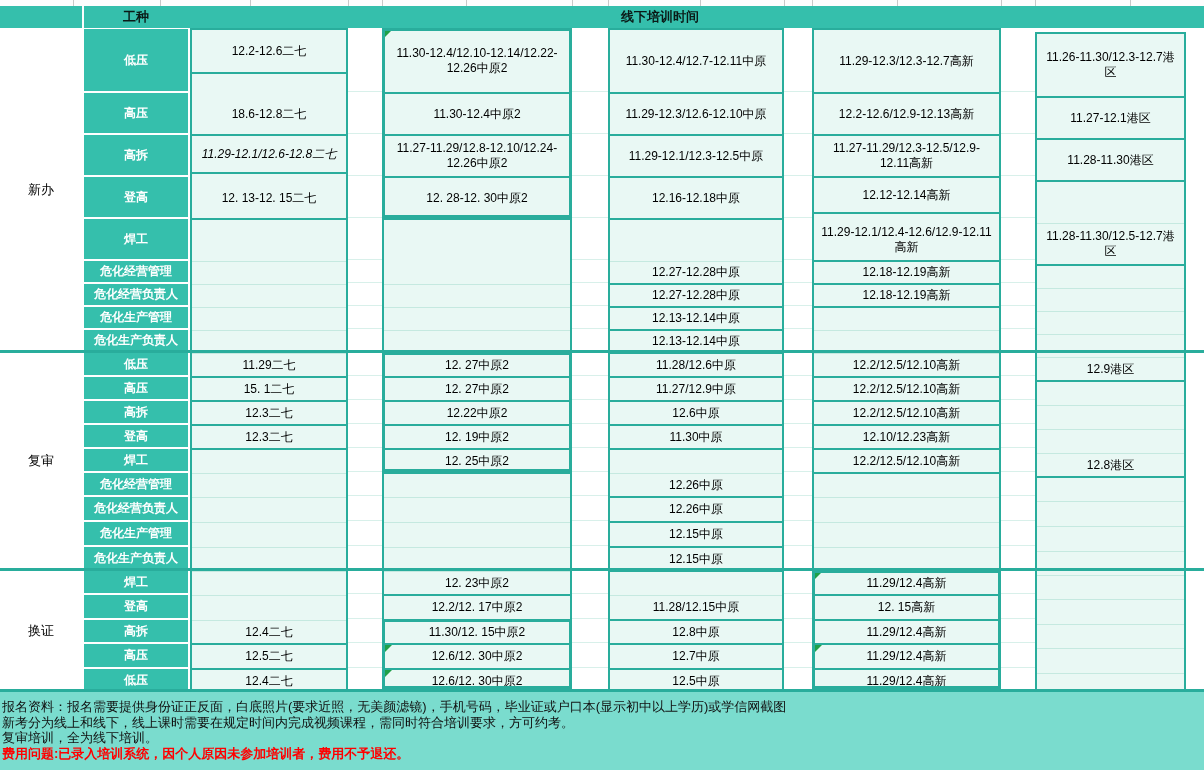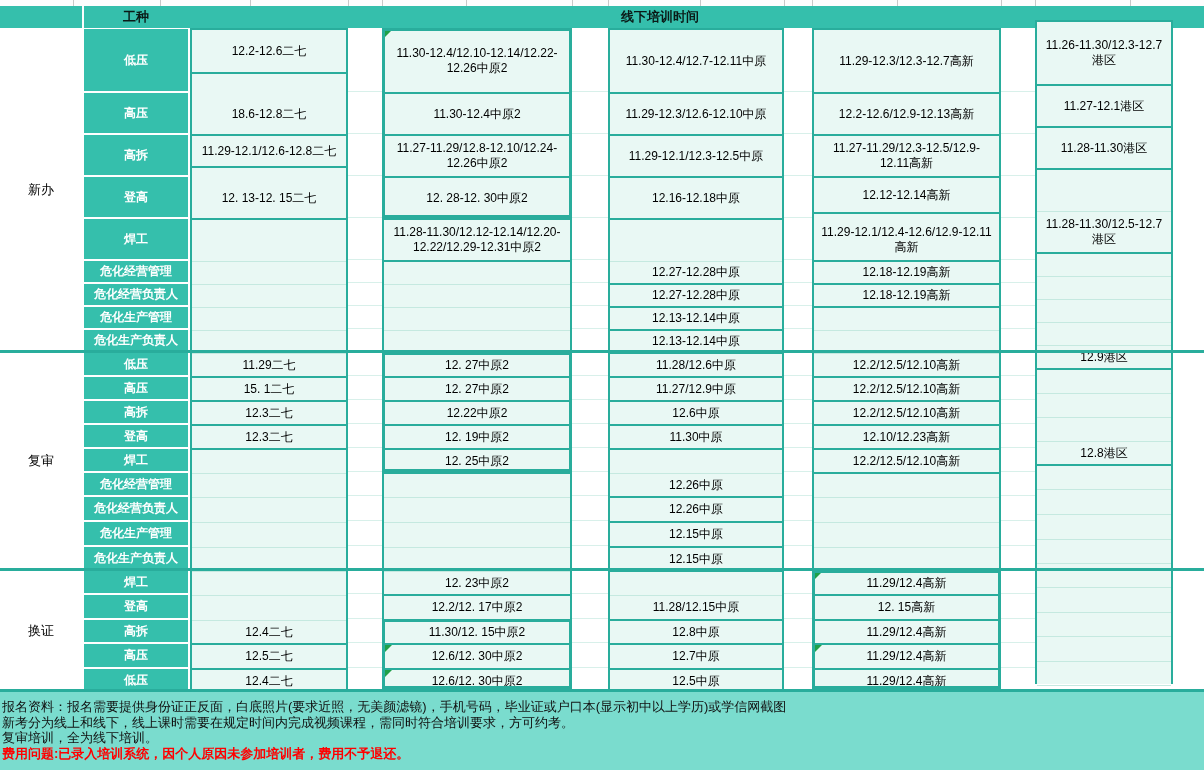--- a/index.html
+++ b/index.html
@@ -184,21 +184,21 @@
       <div class="gapcell" style="top: 518px; height: 24px;"></div>
       <div class="gapcell" style="top: 542px; height: 24px;"></div>
       <div class="gapcell" style="top: 566px; height: 25px;"></div>
       <div class="gapcell" style="top: 591px; height: 24px;"></div>
       <div class="gapcell" style="top: 615px; height: 25px;"></div>
       <div class="gapcell" style="top: 640px; height: 24px;"></div>
     </div>
     <div class="abs datacol" style="left: 190px; top: 28px; width: 158px; height: 664px;">
       <div class="cell filled" style="top: 0px; height: 44px;">12.2-12.6二七</div>
       <div class="cell filled" style="top: 64px; height: 42px;">18.6-12.8二七</div>
-      <div class="cell filled" style="top: 106px; height: 32px;">11.29-12.1/12.6-12.8二七</div>
+      <div class="cell filled" style="top: 106px; height: 38px; font-style: italic;">11.29-12.1/12.6-12.8二七</div>
       <div class="cell filled" style="top: 148px; height: 42px;">12. 13-12. 15二七</div>
       <div class="cell empty" style="top: 190px; height: 42px;"></div>
       <div class="cell empty" style="top: 232px; height: 23px;"></div>
       <div class="cell empty" style="top: 255px; height: 23px;"></div>
       <div class="cell empty" style="top: 278px; height: 23px;"></div>
       <div class="cell empty" style="top: 301px; height: 23px;"></div>
       <div class="cell filled" style="top: 324px; height: 24px;">11.29二七</div>
       <div class="cell filled" style="top: 348px; height: 24px;">15. 1二七</div>
       <div class="cell filled" style="top: 372px; height: 24px;">12.3二七</div>
       <div class="cell filled" style="top: 396px; height: 24px;">12.3二七</div>
@@ -211,21 +211,20 @@
       <div class="cell empty" style="top: 566px; height: 25px;"></div>
       <div class="cell filled" style="top: 591px; height: 24px;">12.4二七</div>
       <div class="cell filled" style="top: 615px; height: 25px;">12.5二七</div>
       <div class="cell filled" style="top: 640px; height: 24px;">12.4二七</div>
     </div>
     <div class="abs datacol" style="left: 382px; top: 28px; width: 190px; height: 664px;">
       <div class="cell filled" style="top: 0px; height: 64px;">11.30-12.4/12.10-12.14/12.22-12.26中原2</div>
       <div class="cell filled" style="top: 64px; height: 42px;">11.30-12.4中原2</div>
       <div class="cell filled" style="top: 106px; height: 42px;">11.27-11.29/12.8-12.10/12.24-12.26中原2</div>
       <div class="cell filled" style="top: 148px; height: 42px;">12. 28-12. 30中原2</div>
-      <div class="cell filled" style="top: 190px; height: 42px;">11.28-11.30/12.12-12.14/12.20-12.22/12.29-12.31中原2</div>
       <div class="cell empty" style="top: 232px; height: 23px;"></div>
       <div class="cell empty" style="top: 255px; height: 23px;"></div>
       <div class="cell empty" style="top: 278px; height: 23px;"></div>
       <div class="cell empty" style="top: 301px; height: 23px;"></div>
       <div class="cell filled" style="top: 324px; height: 24px;">12. 27中原2</div>
       <div class="cell filled" style="top: 348px; height: 24px;">12. 27中原2</div>
       <div class="cell filled" style="top: 372px; height: 24px;">12.22中原2</div>
       <div class="cell filled" style="top: 396px; height: 24px;">12. 19中原2</div>
       <div class="cell filled" style="top: 420px; height: 24px;">12. 25中原2</div>
       <div class="cell empty" style="top: 444px; height: 24px;"></div>
@@ -281,21 +280,21 @@
       <div class="cell empty" style="top: 444px; height: 24px;"></div>
       <div class="cell empty" style="top: 468px; height: 25px;"></div>
       <div class="cell empty" style="top: 493px; height: 25px;"></div>
       <div class="cell empty" style="top: 518px; height: 24px;"></div>
       <div class="cell filled" style="top: 542px; height: 24px;">11.29/12.4高新</div>
       <div class="cell filled" style="top: 566px; height: 25px;">12. 15高新</div>
       <div class="cell filled" style="top: 591px; height: 24px;">11.29/12.4高新</div>
       <div class="cell filled" style="top: 615px; height: 25px;">11.29/12.4高新</div>
       <div class="cell filled" style="top: 640px; height: 24px;">11.29/12.4高新</div>
     </div>
-    <div class="abs datacol" style="left: 1035px; top: 20px; width: 138px; height: 664px;">
+    <div class="abs datacol" style="left: 1035px; top: 32px; width: 151px; height: 664px;">
       <div class="cell filled" style="top: 0px; height: 64px;">11.26-11.30/12.3-12.7港区</div>
       <div class="cell filled" style="top: 64px; height: 42px;">11.27-12.1港区</div>
       <div class="cell filled" style="top: 106px; height: 42px;">11.28-11.30港区</div>
       <div class="cell empty" style="top: 148px; height: 42px;"></div>
       <div class="cell filled" style="top: 190px; height: 42px;">11.28-11.30/12.5-12.7港区</div>
       <div class="cell empty" style="top: 232px; height: 23px;"></div>
       <div class="cell empty" style="top: 255px; height: 23px;"></div>
       <div class="cell empty" style="top: 278px; height: 23px;"></div>
       <div class="cell empty" style="top: 301px; height: 23px;"></div>
       <div class="cell filled" style="top: 324px; height: 24px;">12.9港区</div>

